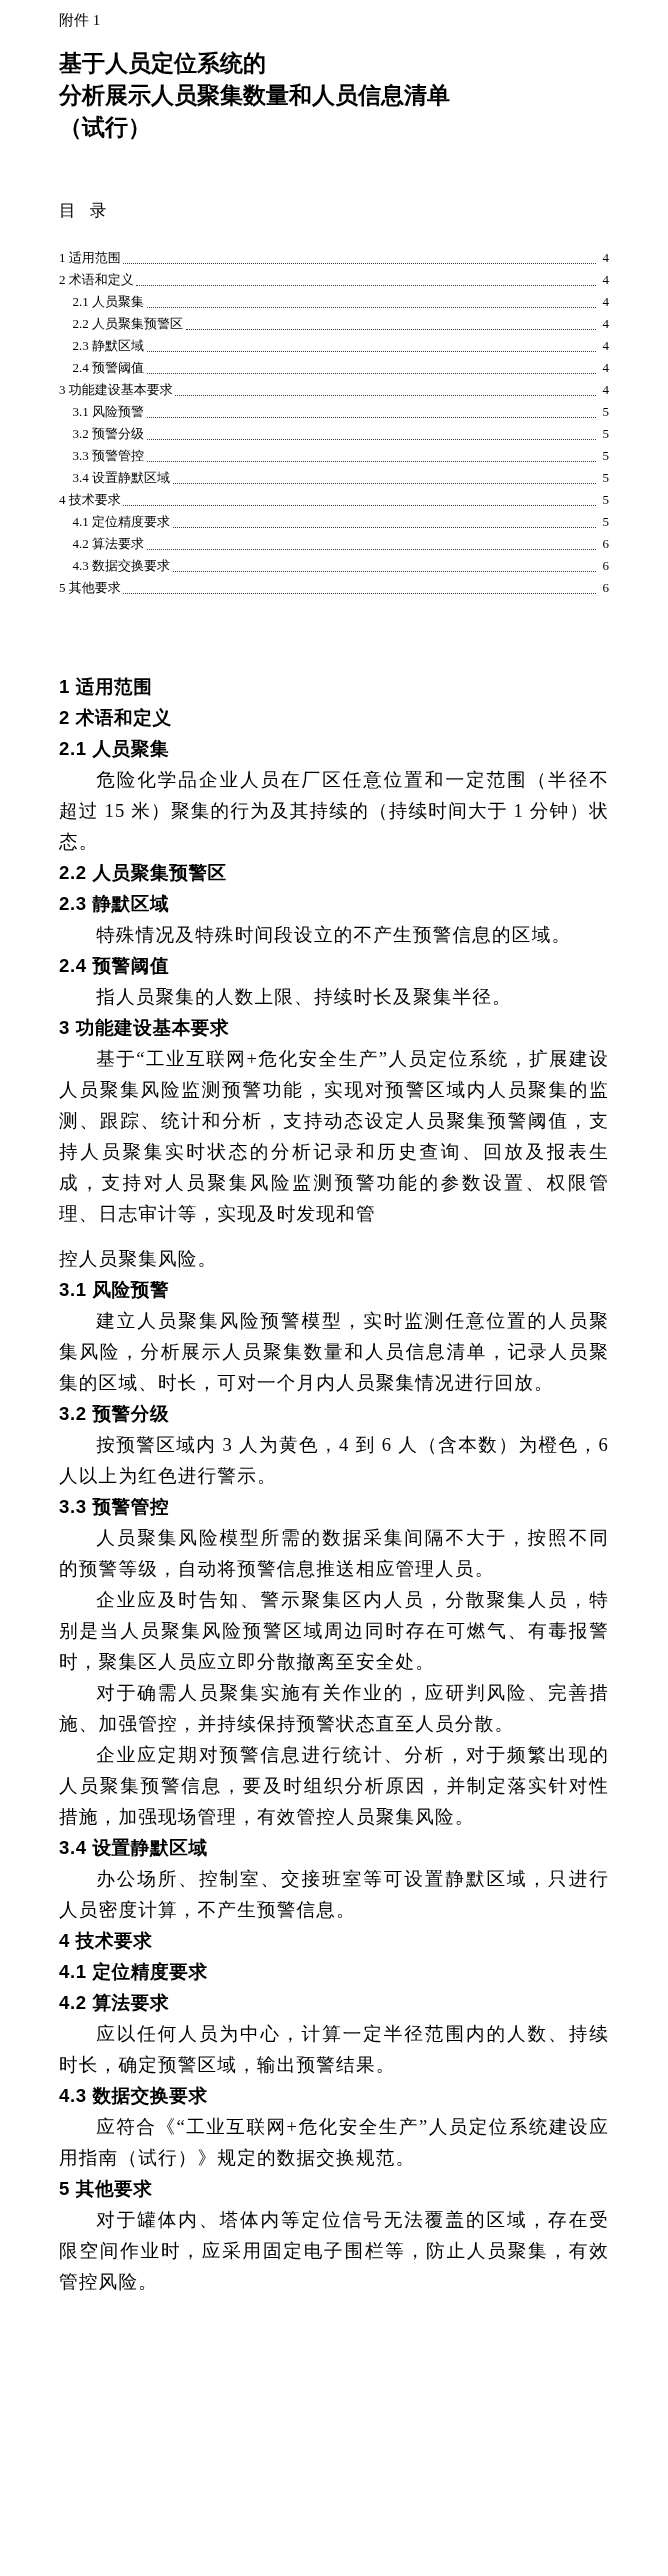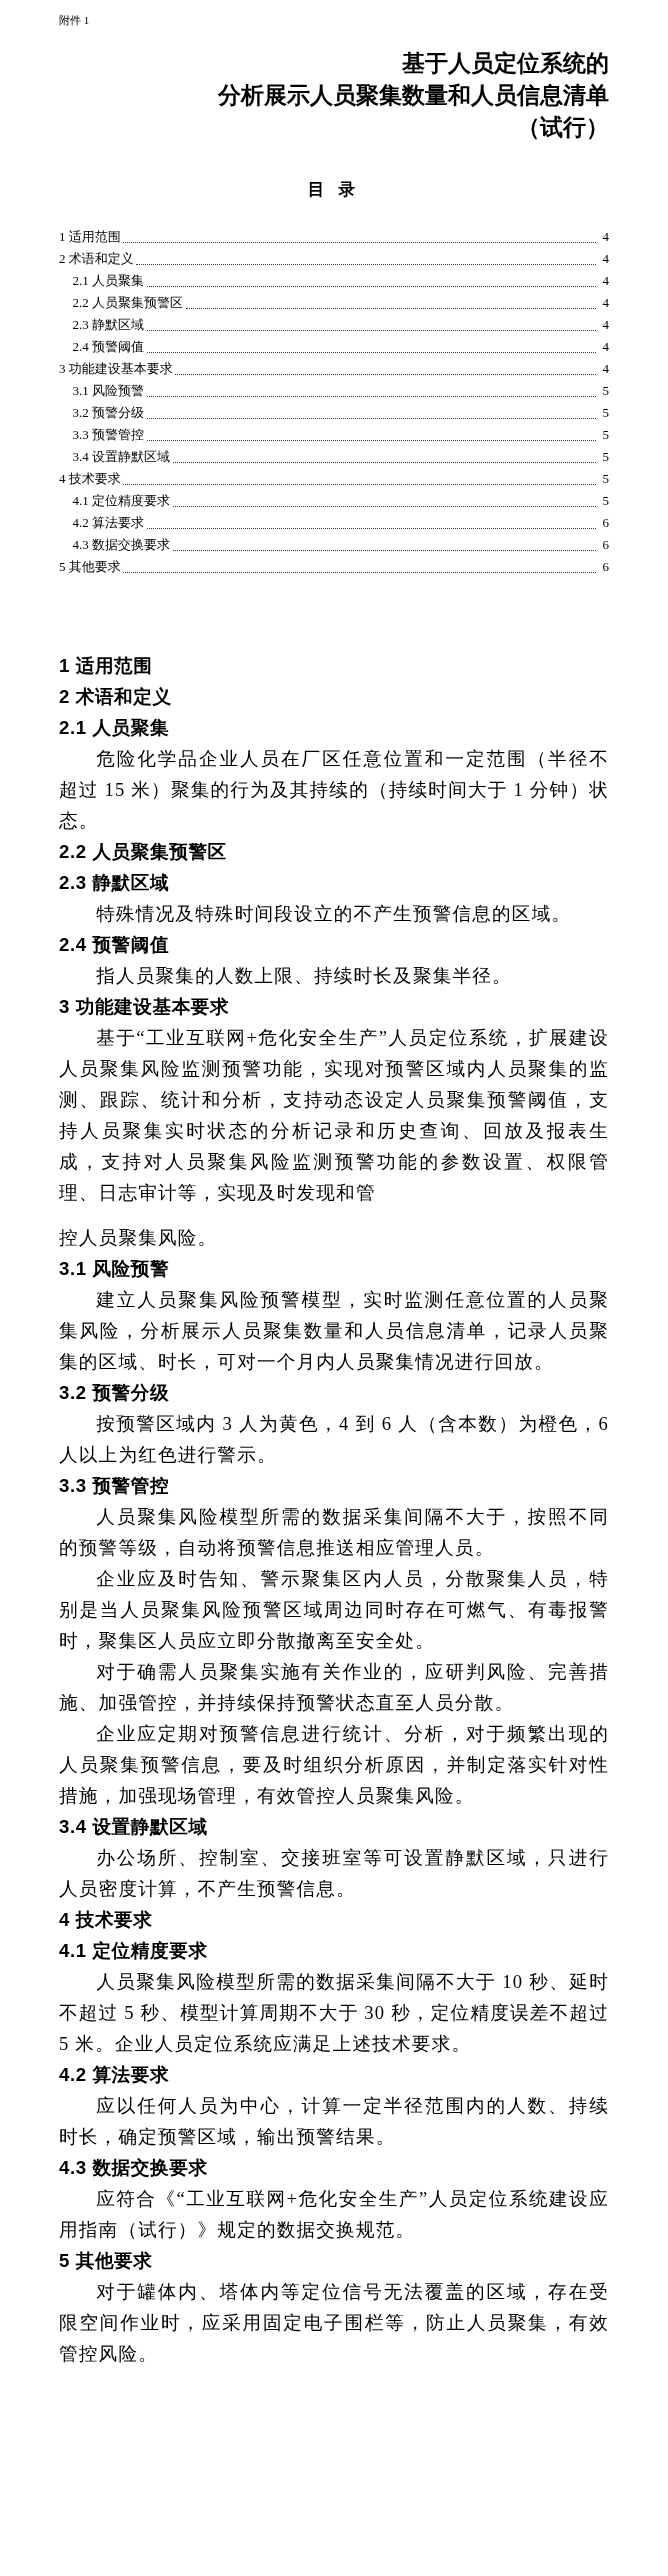--- a/index.html
+++ b/index.html
@@ -7,36 +7,36 @@
     width:668px;
     min-height:2576px;
     margin:0 auto;
     background:#ffffff;
     color:#000000;
     box-sizing:border-box;
     padding:10px 59px 43px 59px;
     font-family:"Liberation Serif","DejaVu Serif",serif;
   }
   .attachment{
-    font-size:11px;
+    font-size:15px;
     line-height:21px;
     text-align:left;
   }
   .title-block{
     margin-top:17.3px;
-    text-align:right;
+    text-align:left;
     font-weight:bold;
     font-size:23px;
     line-height:32px;
     font-family:"Liberation Serif","DejaVu Serif",serif;
   }
   .toc-title{
-    margin-top:34px;
-    text-align:center;
-    font-weight:bold;
+    margin-top:55px;
+    text-align:left;
+    font-weight:normal;
     font-size:16.7px;
     letter-spacing:5px;
   }
   .toc-list{
     margin-top:23.5px;
   }
   .toc-row{
     display:flex;
     align-items:flex-end;
     height:22px;
@@ -192,21 +192,20 @@
       <p class="bp">按预警区域内 3 人为黄色，4 到 6 人（含本数）为橙色，6 人以上为红色进行警示。</p>
       <div class="bh h2">3.3 预警管控</div>
       <p class="bp">人员聚集风险模型所需的数据采集间隔不大于，按照不同的预警等级，自动将预警信息推送相应管理人员。</p>
       <p class="bp">企业应及时告知、警示聚集区内人员，分散聚集人员，特别是当人员聚集风险预警区域周边同时存在可燃气、有毒报警时，聚集区人员应立即分散撤离至安全处。</p>
       <p class="bp">对于确需人员聚集实施有关作业的，应研判风险、完善措施、加强管控，并持续保持预警状态直至人员分散。</p>
       <p class="bp">企业应定期对预警信息进行统计、分析，对于频繁出现的人员聚集预警信息，要及时组织分析原因，并制定落实针对性措施，加强现场管理，有效管控人员聚集风险。</p>
       <div class="bh h2">3.4 设置静默区域</div>
       <p class="bp">办公场所、控制室、交接班室等可设置静默区域，只进行人员密度计算，不产生预警信息。</p>
       <div class="bh h1">4 技术要求</div>
       <div class="bh h2">4.1 定位精度要求</div>
-      <p class="bp">人员聚集风险模型所需的数据采集间隔不大于 10 秒、延时不超过 5 秒、模型计算周期不大于 30 秒，定位精度误差不超过 5 米。企业人员定位系统应满足上述技术要求。</p>
       <div class="bh h2">4.2 算法要求</div>
       <p class="bp">应以任何人员为中心，计算一定半径范围内的人数、持续时长，确定预警区域，输出预警结果。</p>
       <div class="bh h2">4.3 数据交换要求</div>
       <p class="bp">应符合《“工业互联网+危化安全生产”人员定位系统建设应用指南（试行）》规定的数据交换规范。</p>
       <div class="bh h1">5 其他要求</div>
       <p class="bp">对于罐体内、塔体内等定位信号无法覆盖的区域，存在受限空间作业时，应采用固定电子围栏等，防止人员聚集，有效管控风险。</p>
     </div>
 
 </div>
 

